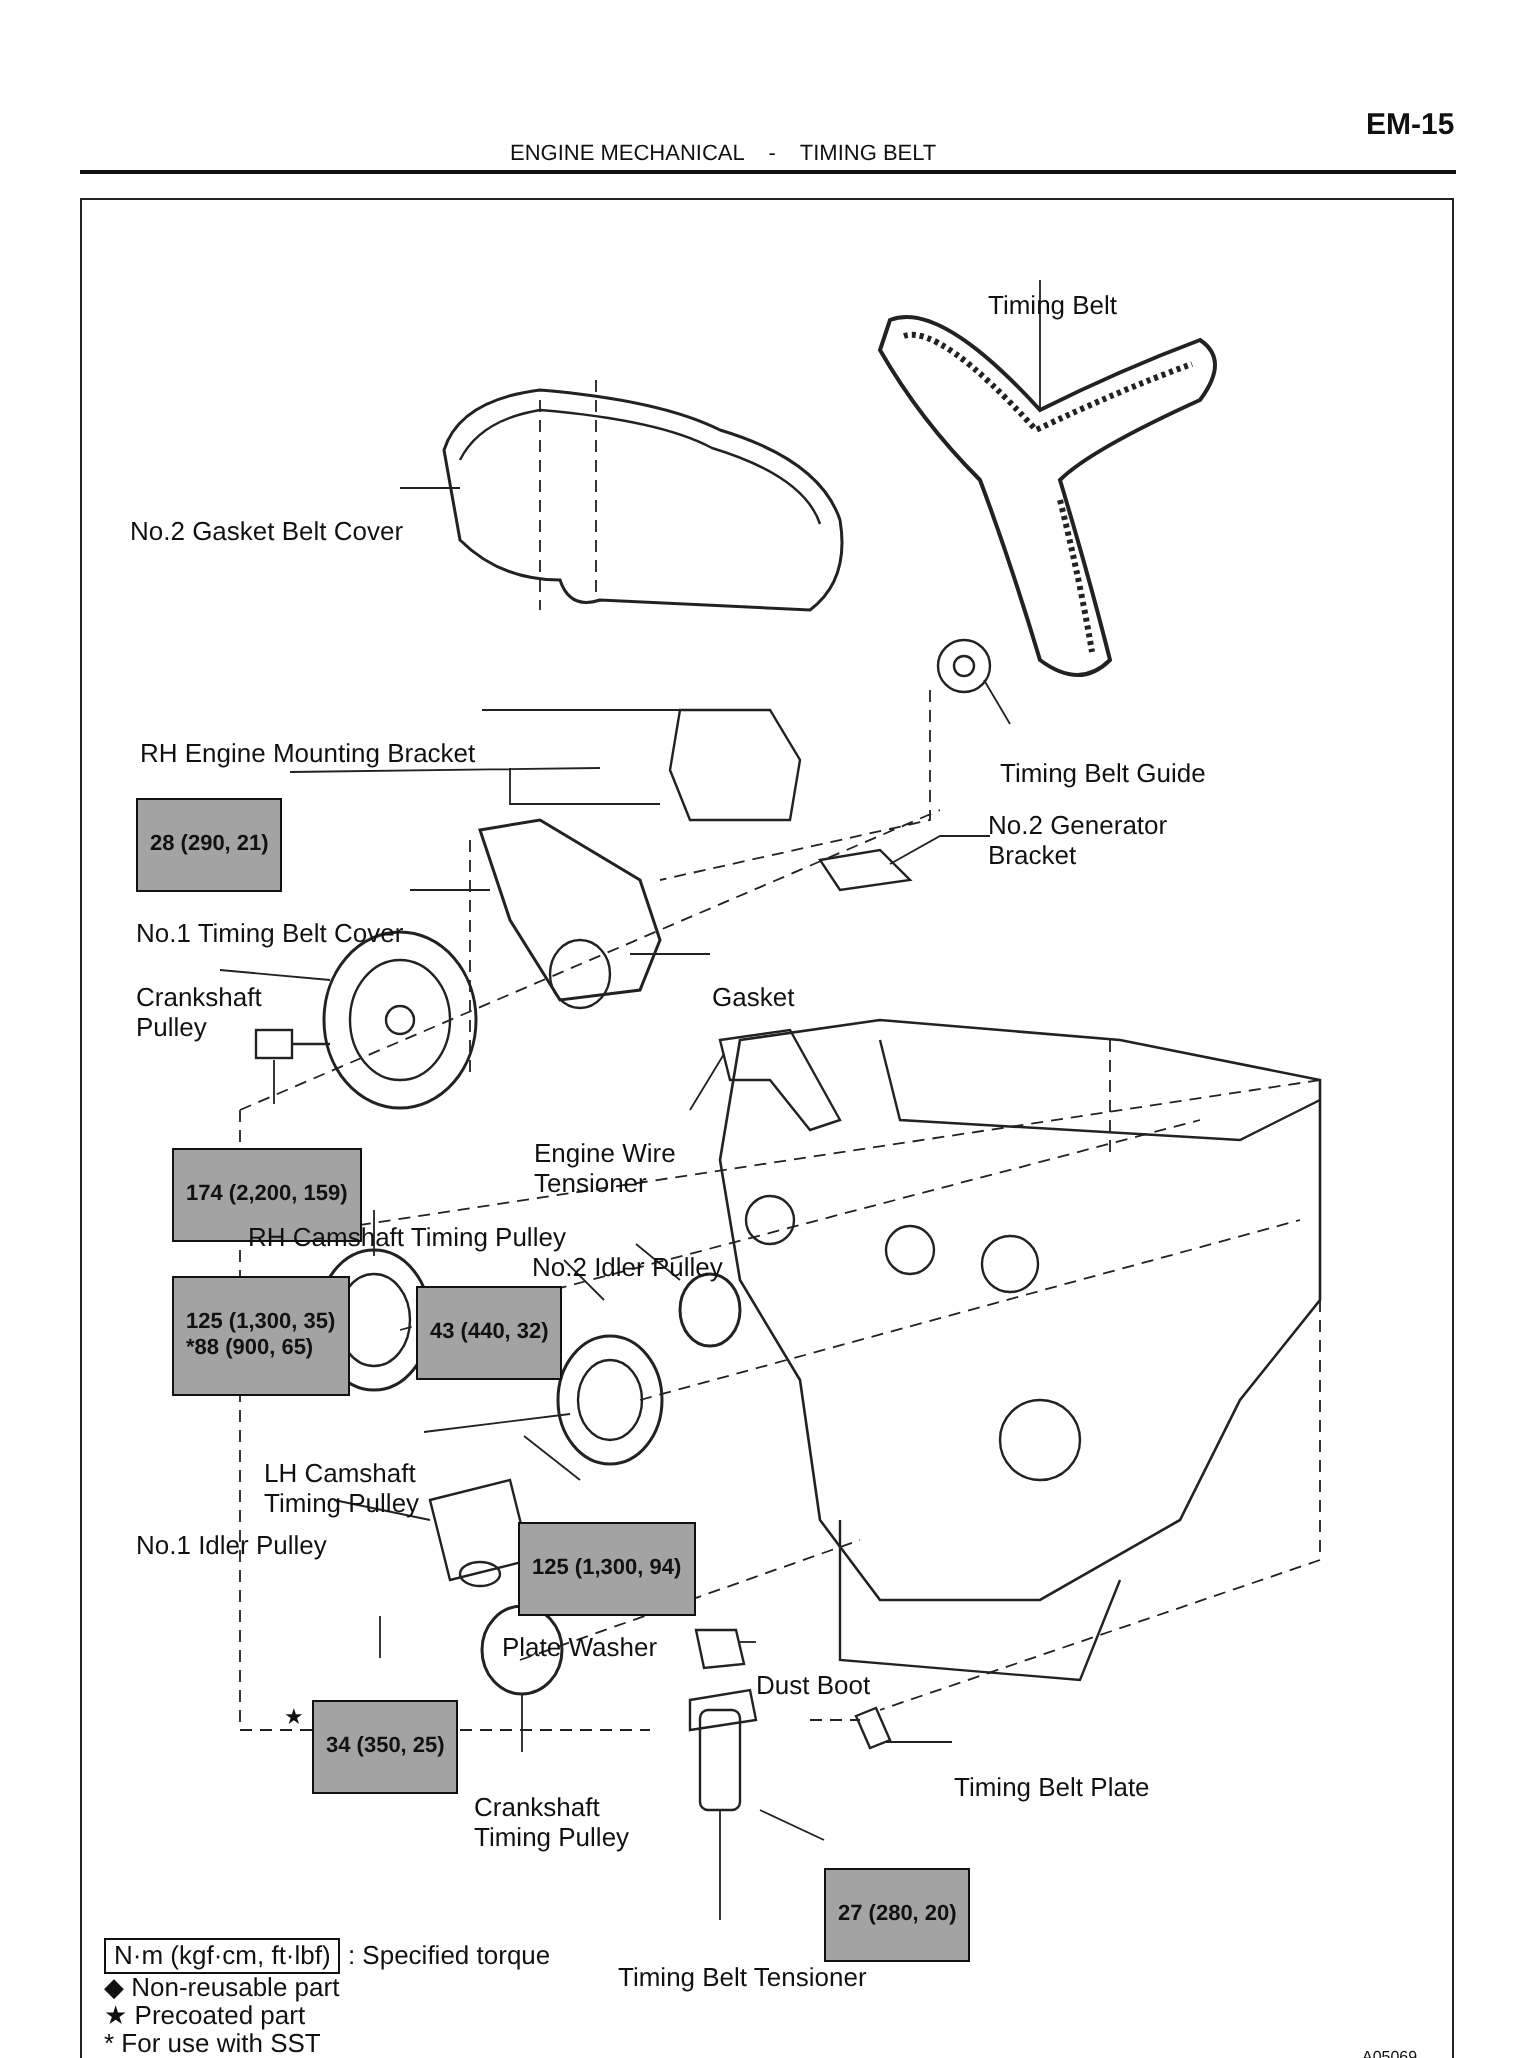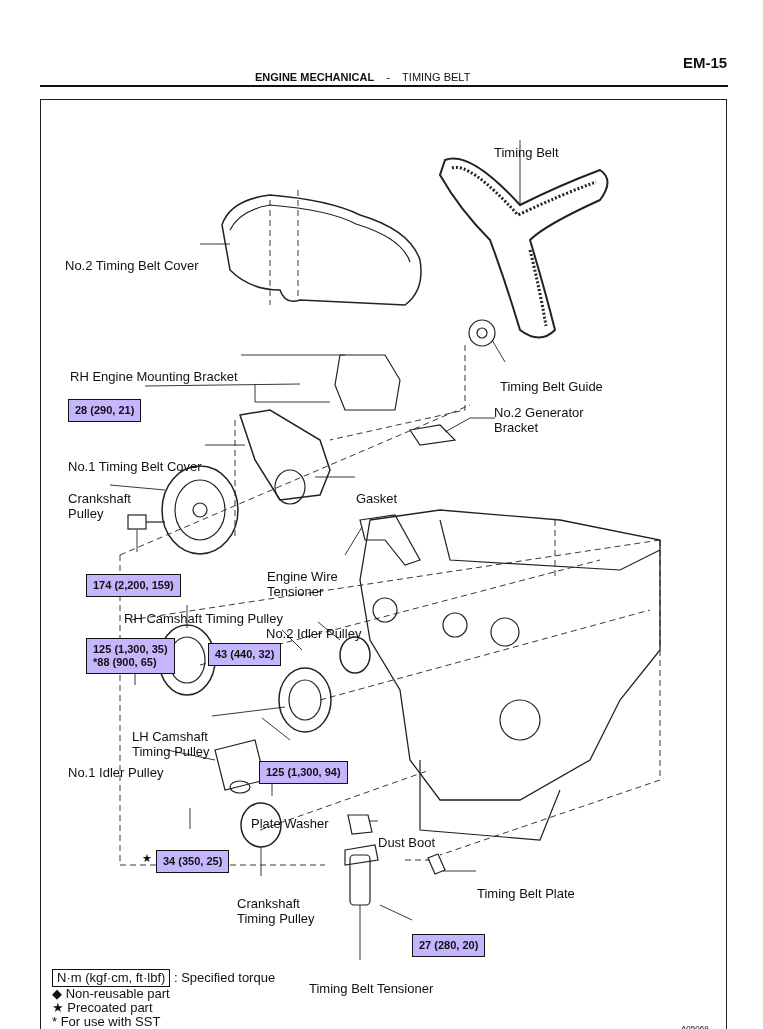--- a/index.html
+++ b/index.html
@@ -1,25 +1,25 @@
 <!DOCTYPE html>
 <html><head>
 <meta charset="utf-8">
 <style>
   html, body { margin:0; padding:0; background:#fff; }
   body { width:763px; height:1029px; position:relative; overflow:hidden;
          font-family:"Liberation Sans", sans-serif; color:#111; }
   .abs { position:absolute;margin-top:21px; }
   .pagenum { left:683px; top:33px; font-size:15px; font-weight:bold; }
   .hdr { left:255px; top:50px; font-size:11px; white-space:pre; }
-  .hdr b { font-weight:bold; }
+  .hdr b { font-weight:normal; }
   .hrule { left:40px; top:64px; width:688px; height:2px; background:#111; }
   .frame { left:40px; top:78px; width:687px; height:940px; border:1px solid #222; box-sizing:border-box; }
   .lbl { font-size:13px; line-height:15px; white-space:nowrap; }
-  .box { border:1px solid #111; font-size:11px; font-weight:bold; padding:4px 6px; background:#c4b5fd; white-space:nowrap; line-height:13px; }
+  .box { border:1px solid #111; font-size:11px; font-weight:bold; padding:16px 6px; background:#a3a3a3; white-space:nowrap; line-height:13px; }
   .legend { left:52px; top:948px; font-size:13px; line-height:14px; }
   .legend .unitbox { border:1px solid #111; padding:1px 4px; display:inline-block; }
   .fig { left:681px; top:1003px; font-size:8px; }
   svg { position:absolute; left:0; top:0; }
 </style>
 </head>
 <body>
 
 <div class="abs pagenum">EM-15</div>
 <div class="abs hdr"><b>ENGINE MECHANICAL</b>    <span>-</span>    <span>TIMING BELT</span></div>
@@ -109,21 +109,21 @@
     <line x1="190" y1="808" x2="190" y2="829"></line>
     <line x1="261" y1="847" x2="261" y2="876"></line>
     <line x1="370" y1="821" x2="378" y2="821"></line>
     <line x1="443" y1="871" x2="476" y2="871"></line>
     <line x1="380" y1="905" x2="412" y2="920"></line>
     <line x1="360" y1="905" x2="360" y2="960"></line>
   </g>
 </svg>
 
 <div class="abs lbl" style="left:494px;top:124px">Timing Belt</div>
-<div class="abs lbl" style="left:65px;top:237px">No.2 Timing Belt Cover</div>
+<div class="abs lbl" style="left:65px;top:237px">No.2 Gasket Belt Cover</div>
 <div class="abs lbl" style="left:500px;top:358px">Timing Belt Guide</div>
 <div class="abs lbl" style="left:70px;top:348px">RH Engine Mounting Bracket</div>
 <div class="abs box" style="left:68px;top:378px">28 (290, 21)</div>
 <div class="abs lbl" style="left:494px;top:384px"><span>No.2 Generator</span><br><span>Bracket</span></div>
 <div class="abs lbl" style="left:68px;top:438px">No.1 Timing Belt Cover</div>
 <div class="abs lbl" style="left:68px;top:470px"><span>Crankshaft</span><br><span>Pulley</span></div>
 <div class="abs lbl" style="left:356px;top:470px">Gasket</div>
 <div class="abs box" style="left:86px;top:553px">174 (2,200, 159)</div>
 <div class="abs lbl" style="left:267px;top:548px"><span>Engine Wire</span><br><span>Tensioner</span></div>
 <div class="abs lbl" style="left:124px;top:590px">RH Camshaft Timing Pulley</div>

